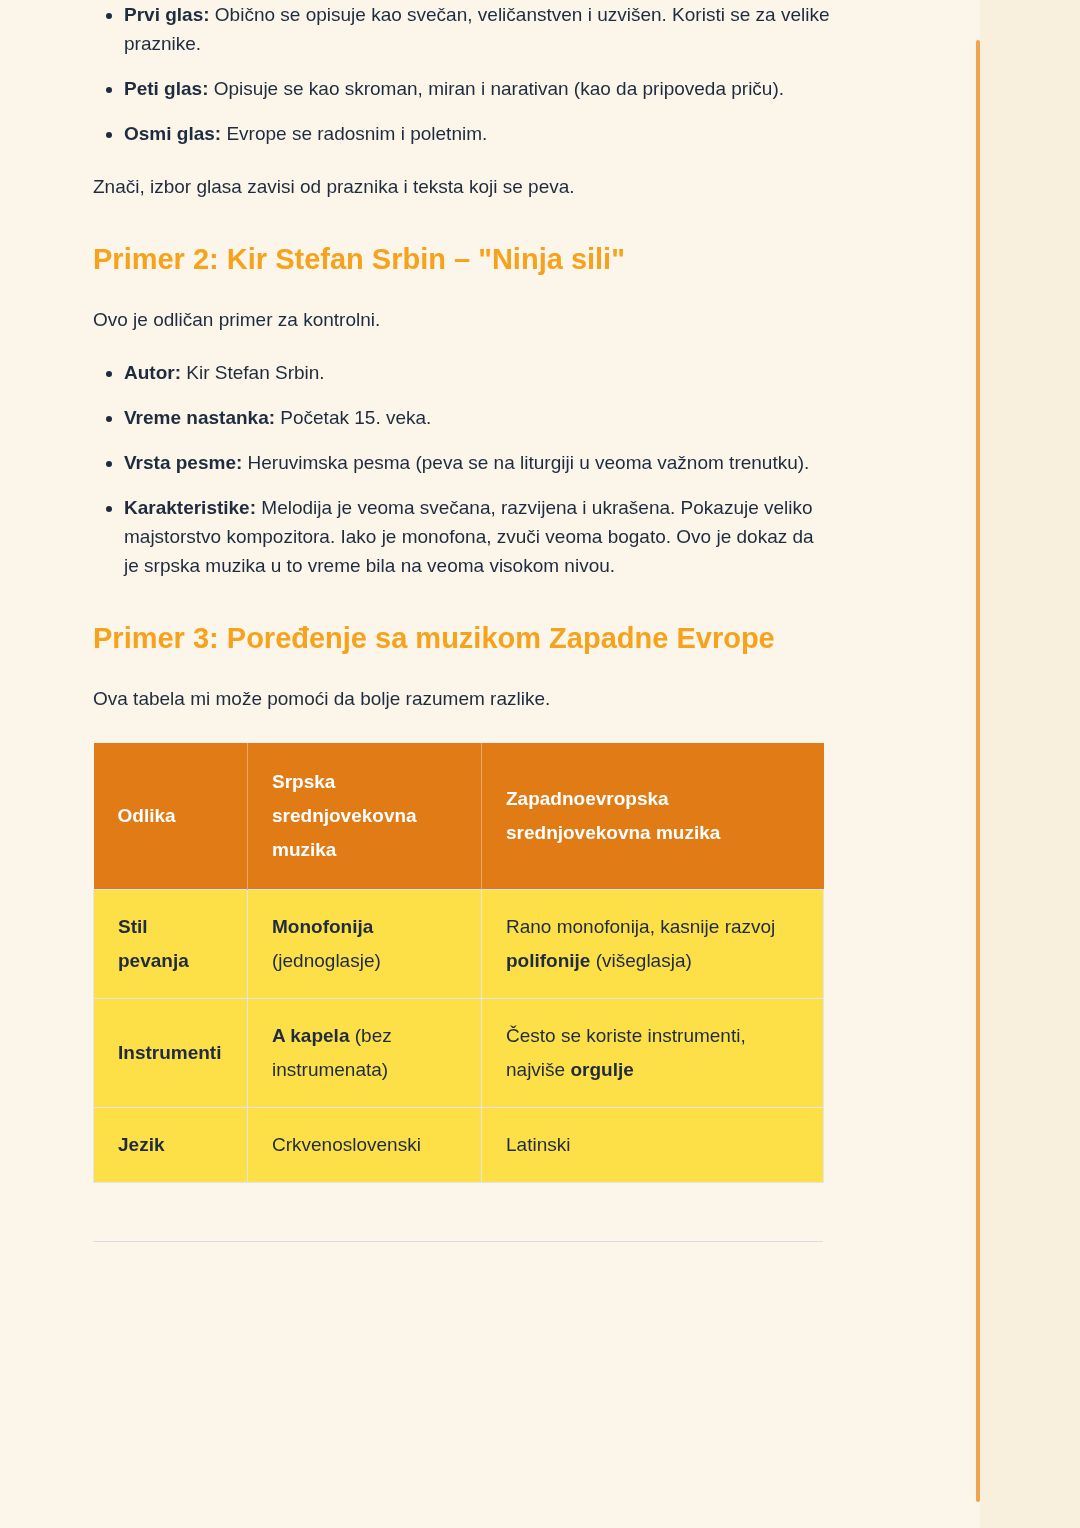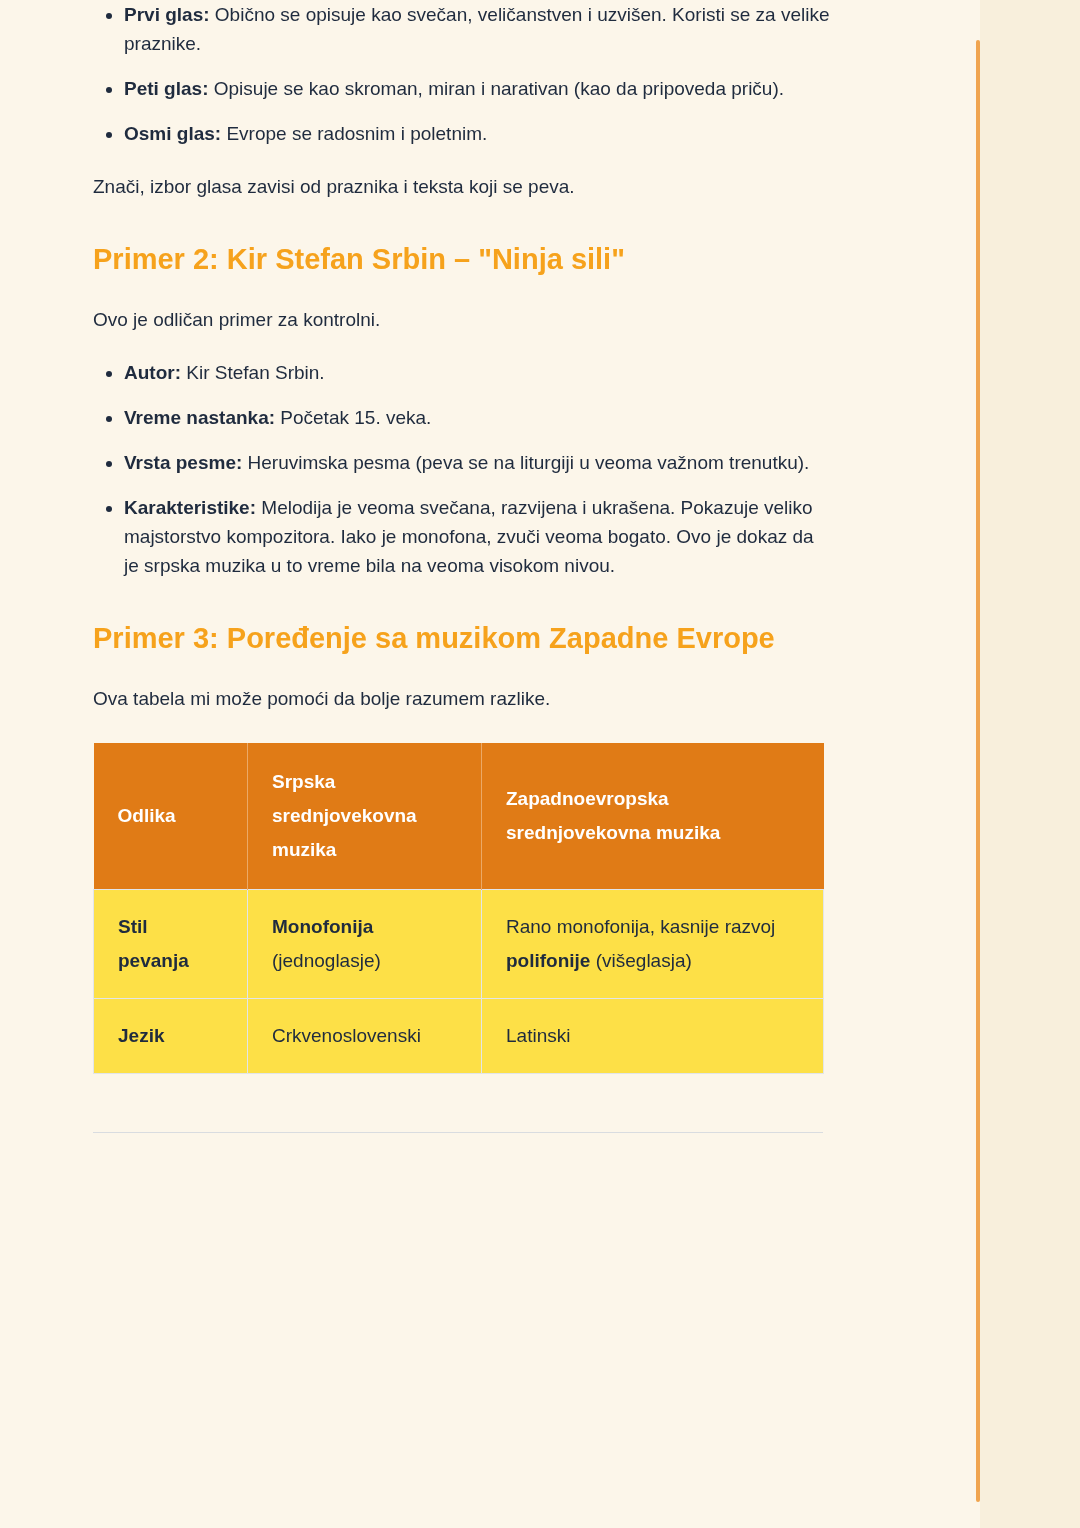--- a/index.html
+++ b/index.html
@@ -148,20 +148,25 @@
         <th>Zapadnoevropska srednjovekovna muzika</th>
       </tr>
     </thead>
     <tbody>
         <tr>
           <td class="row-label">Stil pevanja</td>
           <td><strong>Monofonija</strong><span> (jednoglasje)</span></td>
           <td><span>Rano monofonija, kasnije razvoj </span><strong>polifonije</strong><span> (višeglasja)</span></td>
         </tr>
         <tr>
+          <td class="row-label">Instrumenti</td>
+          <td><strong>A kapela</strong><span> (bez instrumenata)</span></td>
+          <td><span>Često se koriste instrumenti, najviše </span><strong>orgulje</strong></td>
+        </tr>
+        <tr>
           <td class="row-label">Jezik</td>
           <td><span>Crkvenoslovenski</span></td>
           <td><span>Latinski</span></td>
         </tr>
       </tbody>
   </table>
 
   <hr class="divider">
 
 </main>

